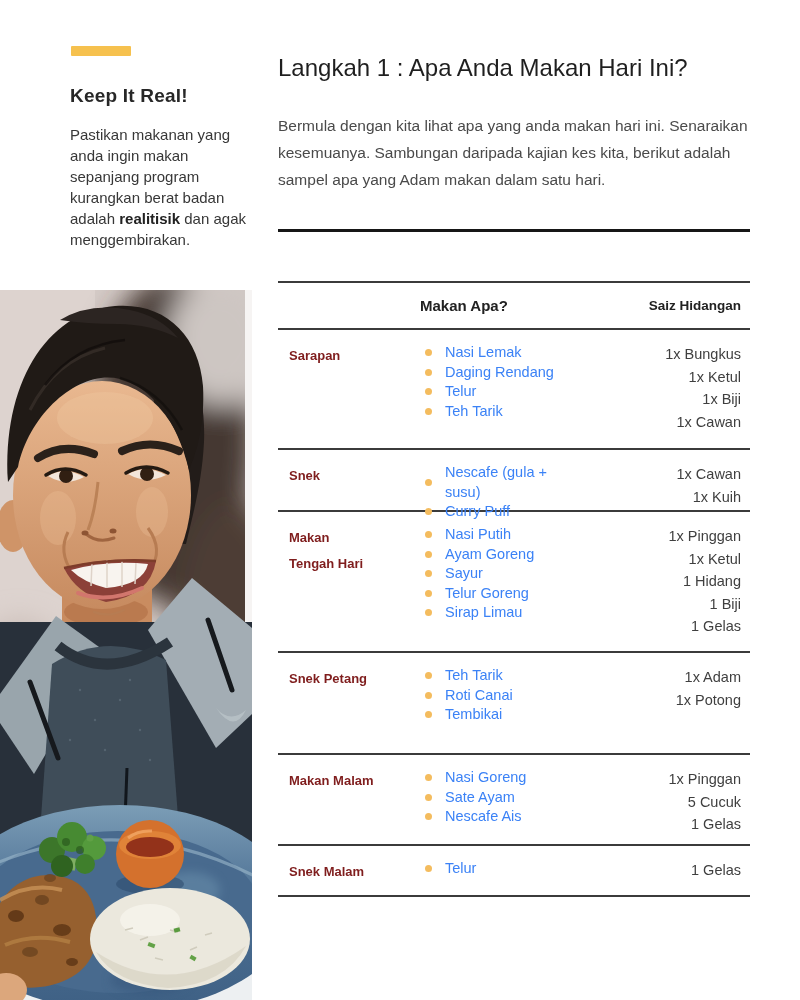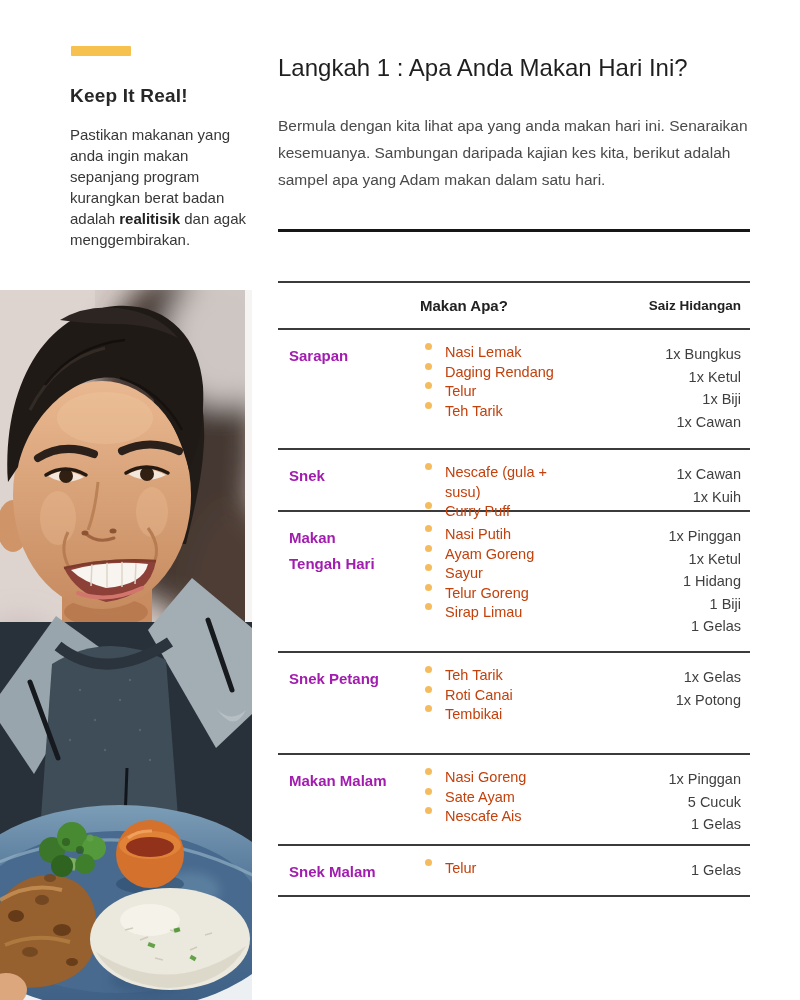--- a/index.html
+++ b/index.html
@@ -22,23 +22,23 @@
   .rule-thick{position:absolute;top:229px;left:0;width:472px;height:3px;background:#161616;}
   .meal-table{position:absolute;top:281px;left:0;width:472px;}
   .thead{display:grid;grid-template-columns:142px 1fr 170px;align-items:center;height:49px;
          border-top:2px solid #3b3b3b;border-bottom:2px solid #3b3b3b;box-sizing:border-box;}
   .thead .what{font-weight:bold;font-size:15px;color:#222;}
   .thead .size{font-weight:bold;font-size:13.5px;color:#222;text-align:right;padding-right:9px;}
   .trow{display:grid;grid-template-columns:142px 1fr 170px;box-sizing:border-box;
         border-bottom:2px solid #3b3b3b;padding-top:13px;}
   .trow-0{height:120px}.trow-1{height:62px}.trow-2{height:141px}
   .trow-3{height:102px}.trow-4{height:91px}.trow-5{height:51px}
-  .cell.label{padding-left:11px;font-size:15px;font-weight:bold;color:#a21caf;line-height:26px;white-space:pre-line;}
+  .cell.label{padding-left:11px;font-size:13px;font-weight:bold;color:#7f1d1d;line-height:26px;white-space:pre-line;}
   ul.items{margin:0;padding:0;list-style:none;}
-  ul.items li{display:flex;gap:13px;line-height:19.5px;font-size:14.5px;color:#c2410c;}
+  ul.items li{display:flex;align-items:center;gap:13px;line-height:19.5px;font-size:14.5px;color:#3b82f6;}
   .dot{width:7px;height:7px;border-radius:50%;background:#F4BC5E;flex:0 0 7px;margin-left:5px;}
   .cell.sizes{text-align:right;padding-right:9px;}
   .cell.sizes div{line-height:22.5px;font-size:14.5px;color:#3f3f3f;}
 </style>
 </head>
 <body>
 
 <div class="accent-bar"></div>
 <h2 class="sidebar-heading">Keep It Real!</h2>
 <p class="sidebar-par"><span>Pastikan makanan yang anda ingin makan sepanjang program kurangkan berat badan adalah </span><strong>realitisik</strong><span> dan agak menggembirakan.</span></p>
@@ -301,21 +301,21 @@
             <li>
               <span class="dot"></span>
               <span>Roti Canai</span>
             </li>
             <li>
               <span class="dot"></span>
               <span>Tembikai</span>
             </li>
           </ul>
           <div class="cell sizes">
-            <div>1x Gelas</div>
+            <div>1x Adam</div>
             <div>1x Potong</div>
           </div>
         </div>
         <div class="trow trow-4">
           <div class="cell label">Makan Malam</div>
           <ul class="cell items">
             <li>
               <span class="dot"></span>
               <span>Nasi Goreng</span>
             </li>

